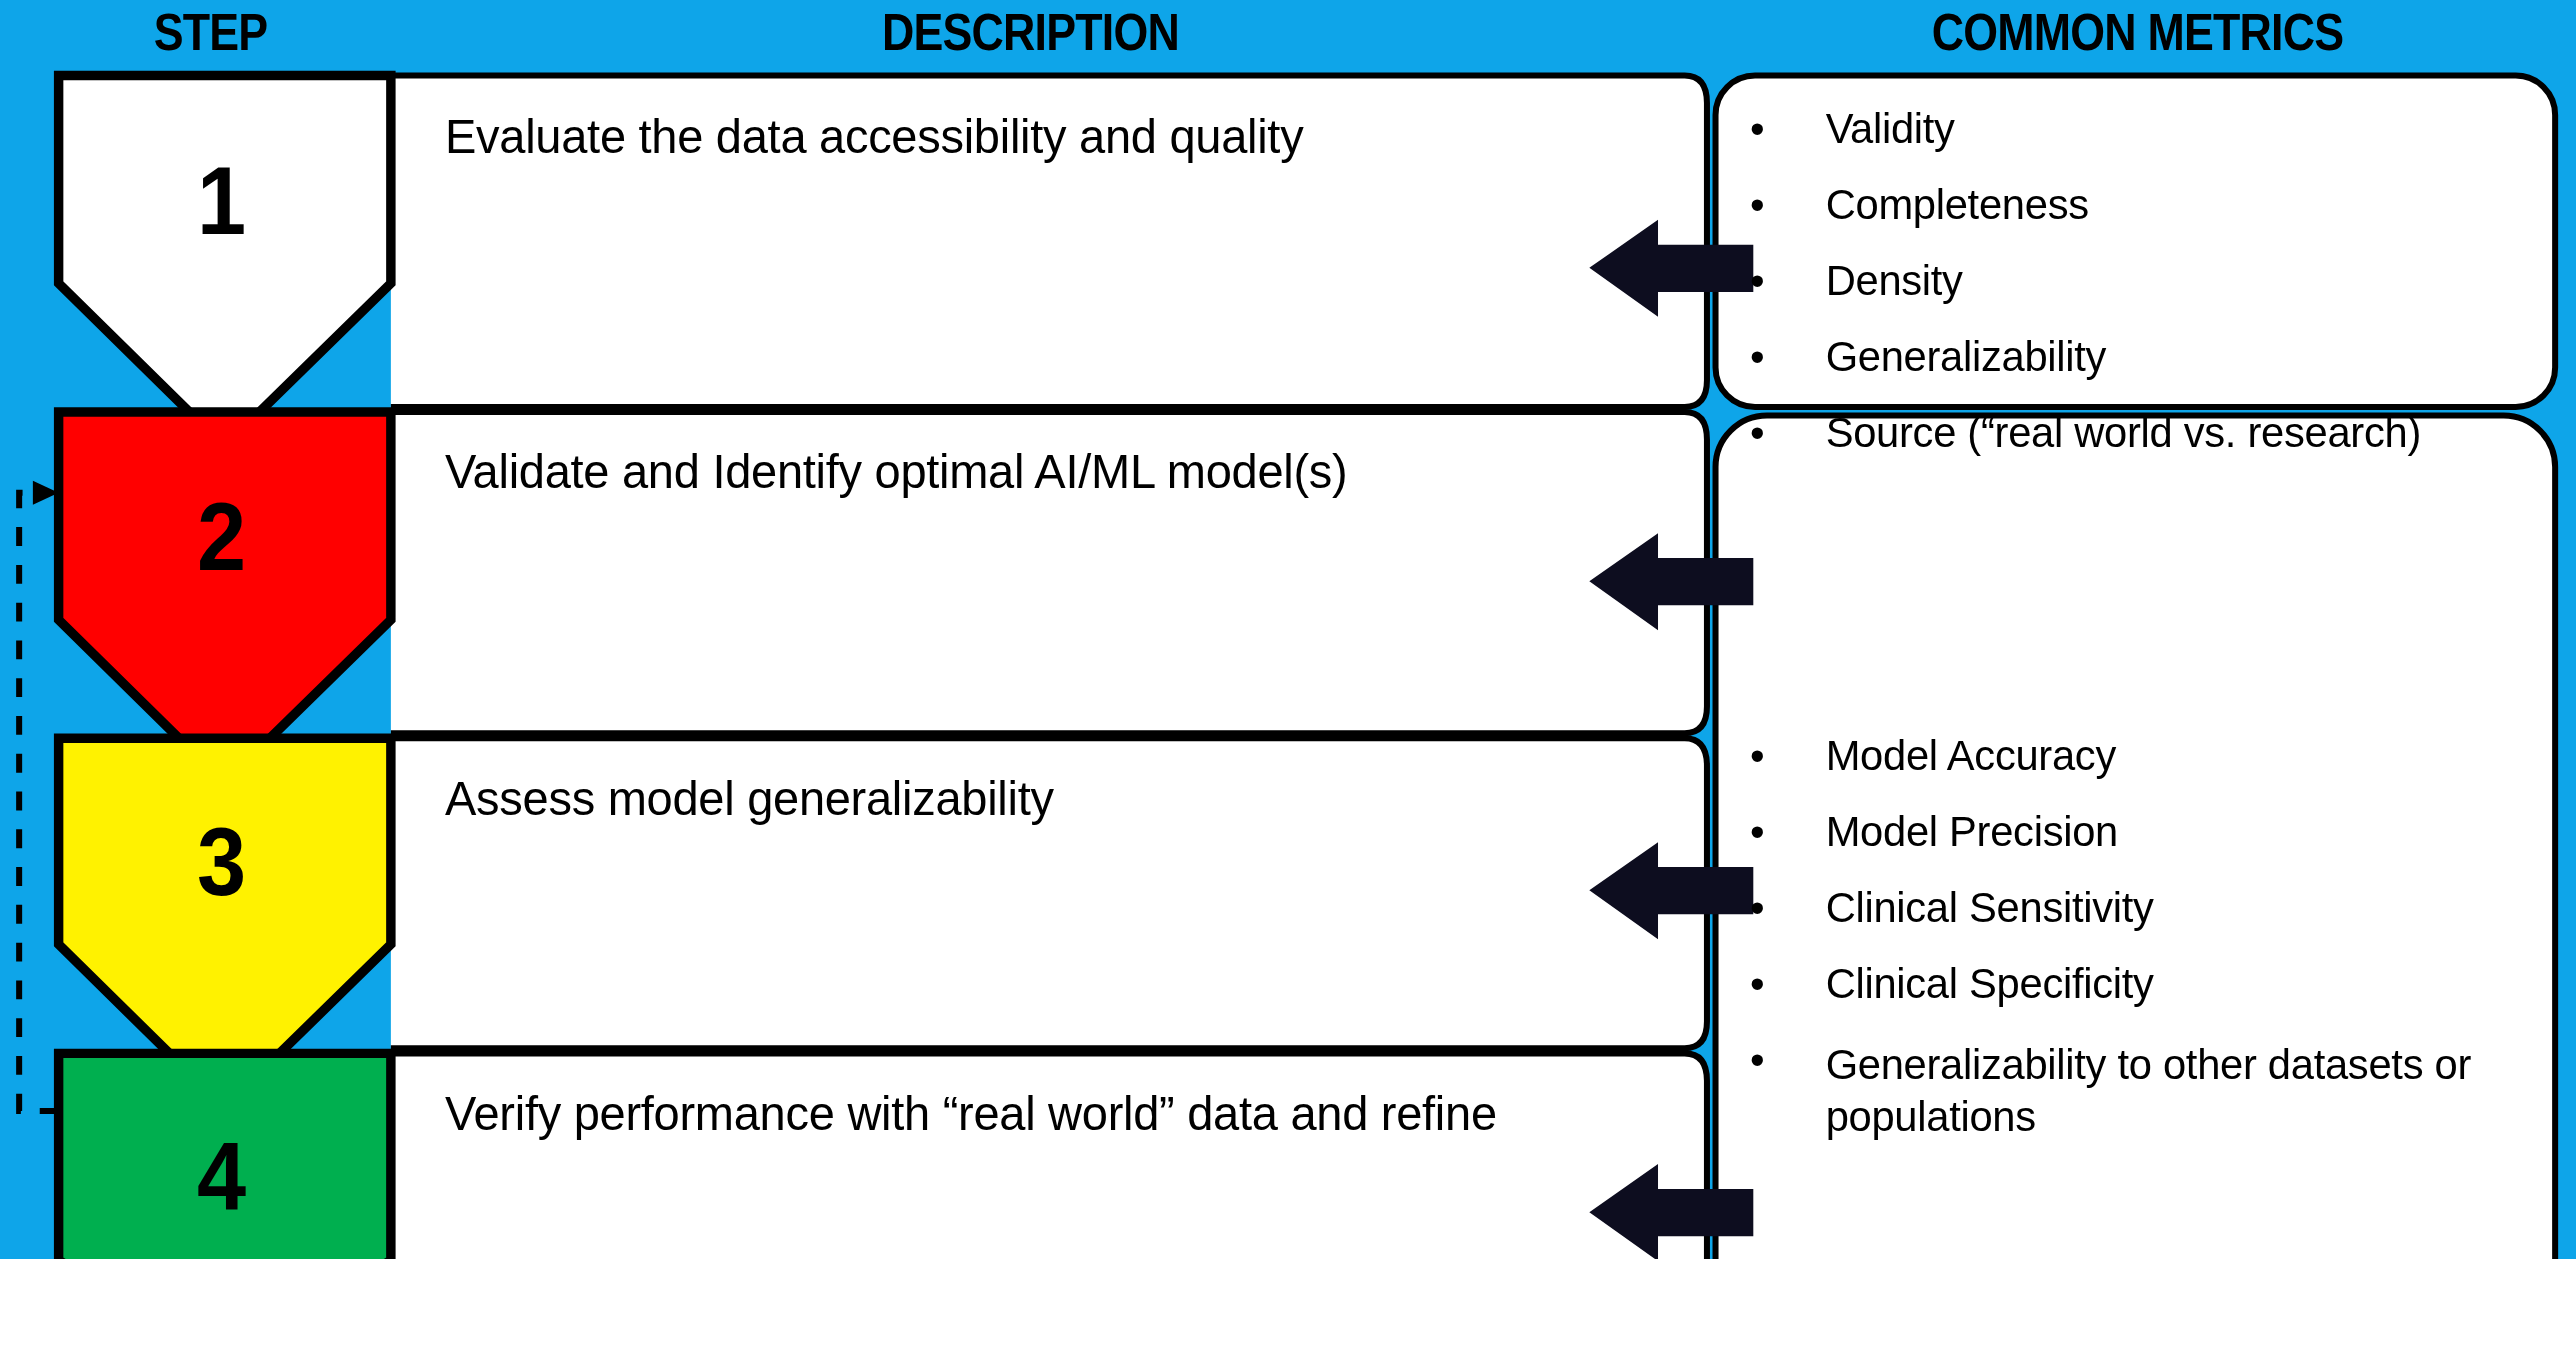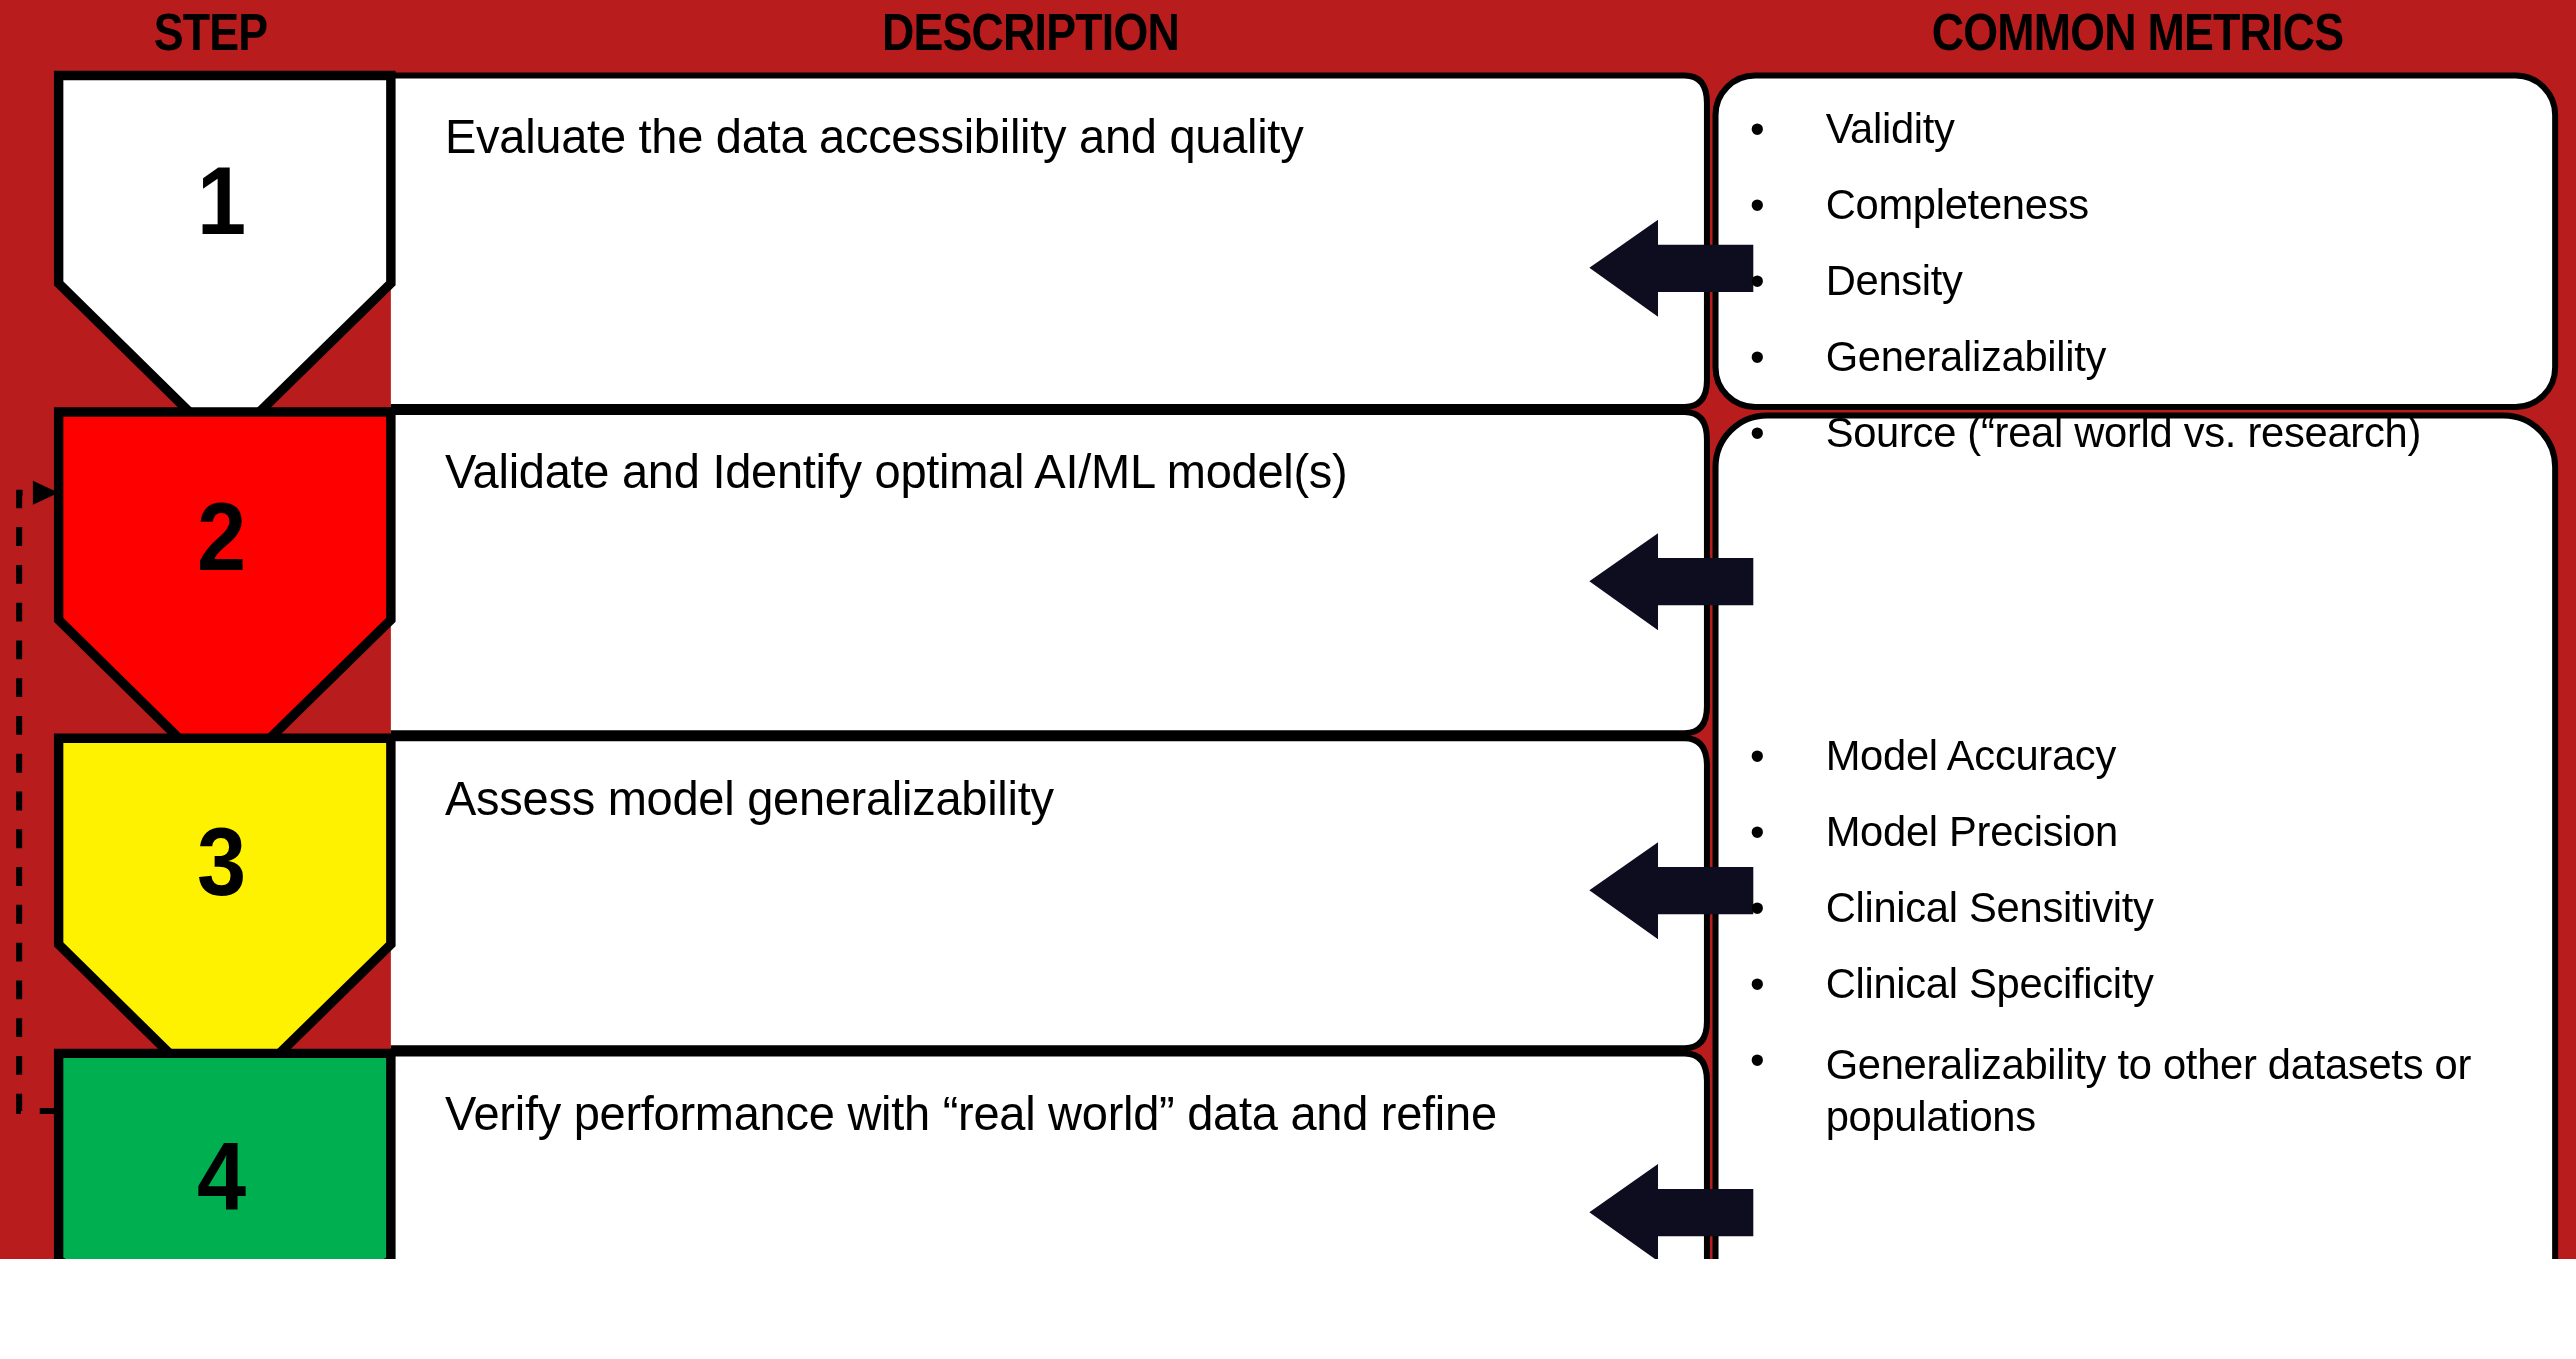--- a/index.html
+++ b/index.html
@@ -7,21 +7,21 @@
     padding: 0;
     background: #ffffff;
   }
   body {
     font-family: "Liberation Sans", sans-serif;
   }
   #stage {
     position: relative;
     width: 2576px;
     height: 1259px;
-    background: #b91c1c;
+    background: #0ea5e9;
     overflow: hidden;
   }
 
   
   .col-heading {
     position: absolute;
     top: 1.7px;
     font-weight: bold;
     font-size: 52px;
     letter-spacing: -0.9px;

